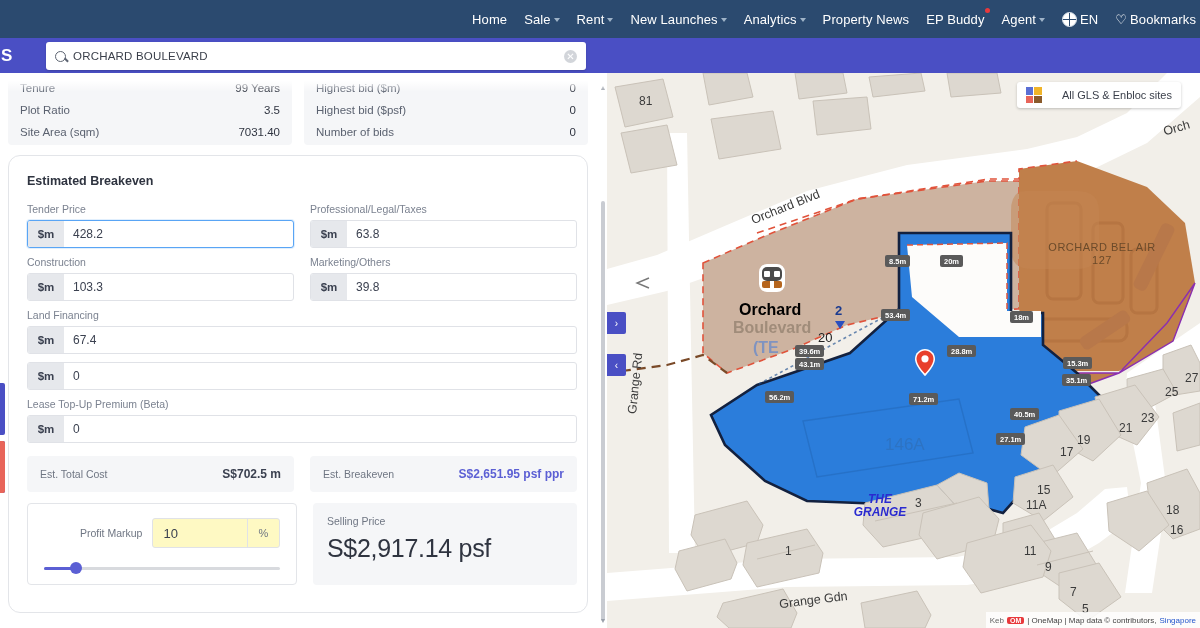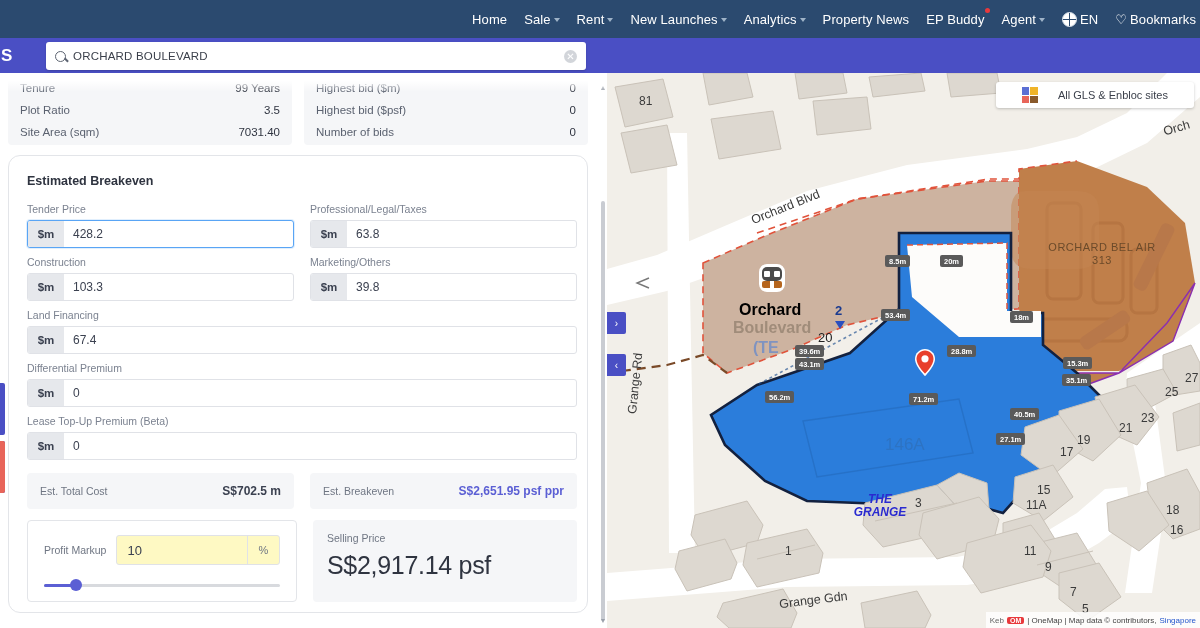--- a/index.html
+++ b/index.html
@@ -143,21 +143,21 @@
   }
   .sum-l { font-size: 10.5px; color: #6f7683; }
   .sum-v { font-size: 12px; color: #3b4150; font-weight: bold; }
   .sum-v.accent { color: #5b5fd4; }
 
   .botrow { display: flex; gap: 16px; margin-top: 11px; }
   .markupbox {
     flex: 1; border: 1px solid #e3e5e9; border-radius: 4px; height: 82px;
     padding: 14px 16px 0 16px;
   }
-  .markup-line { display: flex; align-items: center; gap: 10px; }
+  .markup-line { display: flex; align-items: center; gap: 10px; margin-left: 36px; }
   .markup-label { font-size: 10.5px; color: #6f7683; white-space: nowrap; }
   .markup-input {
     flex: 1; height: 30px; border: 1px solid #e0e2e7; border-radius: 3px;
     display: flex; align-items: center; background: #fef9c3;
   }
   .markup-num { flex: 1; padding-left: 10px; font-size: 13px; color: #3b4150; }
   .markup-pct {
     width: 32px; border-left: 1px solid #e0e2e7; height: 100%;
     display: flex; align-items: center; justify-content: center;
     font-size: 11px; color: #6f7683;
@@ -202,23 +202,23 @@
     position: absolute; left: 607px; top: 73px; width: 593px; height: 555px;
     background: #f4f1ec; overflow: hidden;
   }
   .map svg { position: absolute; left: 0; top: 0; }
   .dimlabel {
     position: absolute; background: #5a5a5a; color: #ffffff; font-size: 7.5px;
     font-weight: bold; padding: 1.5px 4px; border-radius: 2px; white-space: nowrap;
   }
   .bldnum { position: absolute; font-size: 12px; color: #3a3a3a; }
   .gls-btn {
-    position: absolute; right: 6px; top: 9px; height: 26px;
+    position: absolute; right: 19px; top: 9px; height: 26px;
     background: #ffffff; border-radius: 3px; display: flex; align-items: center;
-    padding: 0 26px; gap: 20px; box-shadow: 0 1px 3px rgba(0,0,0,.22);
+    padding: 0 9px; gap: 20px; box-shadow: 0 1px 3px rgba(0,0,0,.22);
     font-size: 11px; color: #3a3f4a; white-space: nowrap;
   }
   .gls-grid {
     width: 16px; height: 16px; display: grid; flex: 0 0 16px;
     grid-template-columns: 1fr 1fr; grid-template-rows: 1fr 1fr; gap: 1px;
   }
   .chev-btn {
     position: absolute; left: 0px; width: 19px; height: 22px;
     background: #4a4fc4; color: #ffffff; font-size: 10px;
     display: flex; align-items: center; justify-content: center;
@@ -416,21 +416,20 @@
           <div class="flabel">Land Financing</div>
           <div class="finput">
             <div class="fprefix">$m</div>
             <div class="fval">67.4</div>
           </div>
         </div>
       </div>
 
       <div class="frow">
         <div class="fgroup full">
-          <div class="flabel">Differential Premium</div>
           <div class="finput">
             <div class="fprefix">$m</div>
             <div class="fval">0</div>
           </div>
         </div>
       </div>
 
       <div class="frow">
         <div class="fgroup full">
           <div class="flabel">Lease Top-Up Premium (Beta)</div>
@@ -589,21 +588,21 @@
     <div class="road-lbl" style="left:556px; top:48px; transform:rotate(-16deg);">Orch</div>
     <div class="road-lbl" style="left:18px; top:340px; transform:rotate(-84deg); transform-origin:left top;">Grange Rd</div>
     <div class="road-lbl" style="left:172px; top:520px; transform:rotate(-7deg);">Grange Gdn</div>
 
     <div class="orch-big" style="left:132px; top:228px;">Orchard</div>
     <div class="orch-big2" style="left:126px; top:246px;">Boulevard</div>
     <div class="orch-big2" style="left:146px; top:266px; color:#7f93c0;">(TE</div>
 
     <div class="est-lbl" style="left:440px; top:168px; width:110px;">
       <span>ORCHARD BEL AIR</span><br>
-      <span>313</span>
+      <span>127</span>
     </div>
 
     <div class="grange-lbl" style="left:238px; top:420px; width:70px;">THE GRANGE</div>
 
     <div class="parcel-id" style="left:278px; top:362px;">146A</div>
 
     <div class="dimlabel" style="left:278px; top:182px;">8.5m</div>
     <div class="dimlabel" style="left:333px; top:182px;">20m</div>
     <div class="dimlabel" style="left:274px; top:236px;">53.4m</div>
     <div class="dimlabel" style="left:403px; top:238px;">18m</div>

